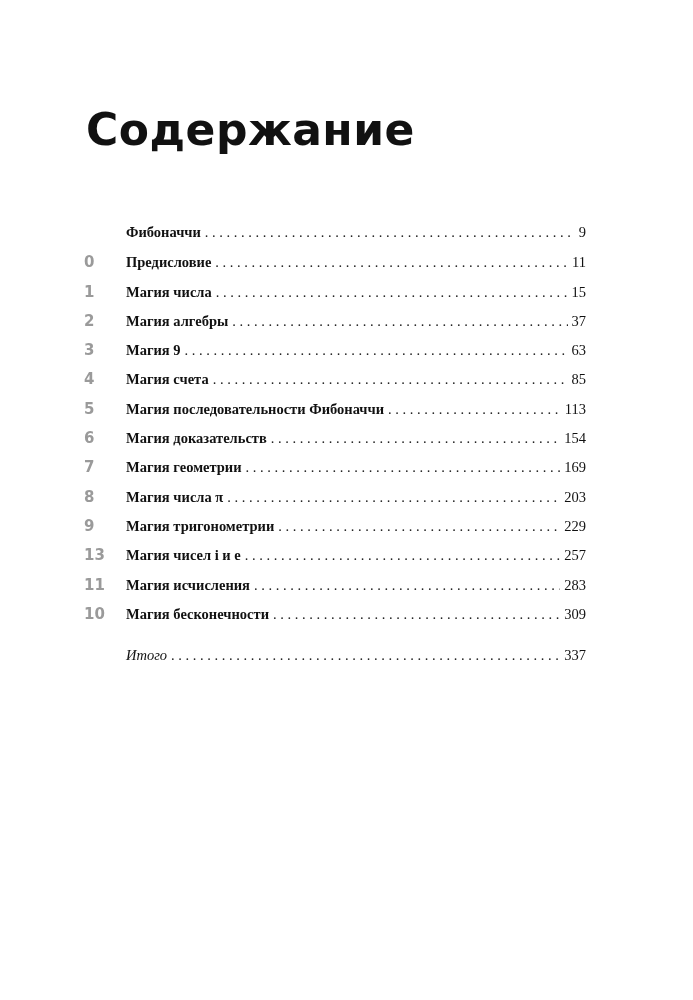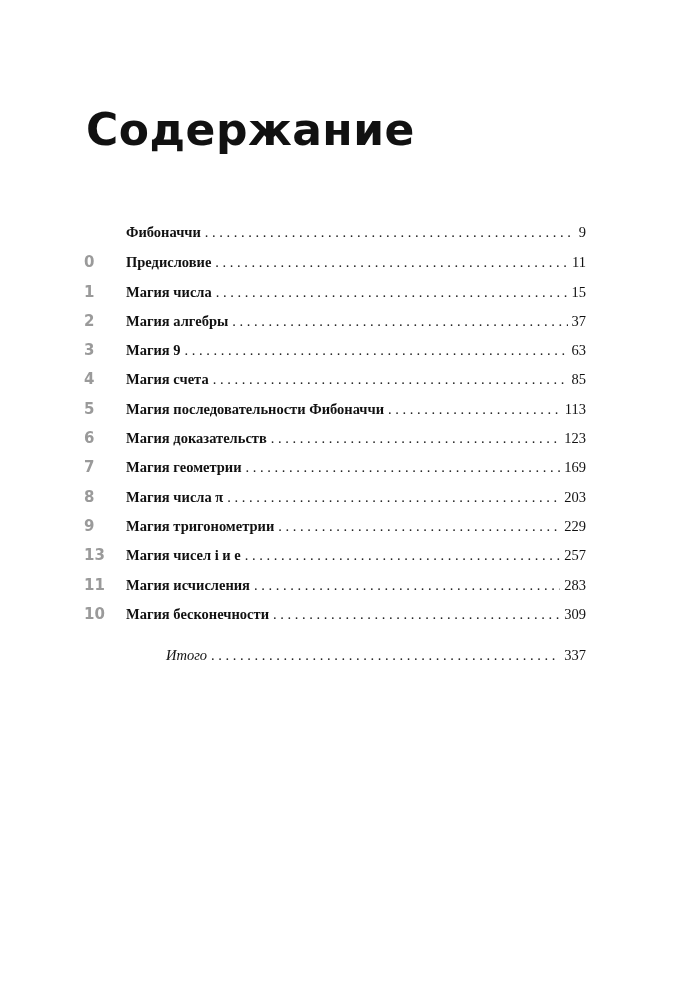--- a/index.html
+++ b/index.html
@@ -13,21 +13,21 @@
     .row {
       display: flex; align-items: baseline; height: 29.3px;
       font-family: "Liberation Serif", serif; font-size: 14.5px; color: #111;
     }
     .num {
       width: 42px; flex: none;
       font-family: "DejaVu Sans", sans-serif; font-weight: bold;
       font-size: 15px; color: #9a9a9a;
     }
     .title { font-weight: bold; white-space: nowrap; }
-    .title.it { font-weight: normal; font-style: italic; margin-left: 40px; }
+    .title.it { font-weight: normal; font-style: italic; }
     .leader {
       flex: 1; overflow: hidden; white-space: nowrap; margin: 0 4px;
       letter-spacing: 2.8px; color: #222;
     }
     .leader::before { content: ". . . . . . . . . . . . . . . . . . . . . . . . . . . . . . . . . . . . . . . . . . . . . . . . . . . . . . . . . . . . . . . . . . . . . . . . ."; letter-spacing: 0; word-spacing: 0; }
     .page { flex: none; text-align: right; }
     .gap { height: 13px; }
   </style>
 </head>
 <body>
@@ -74,21 +74,21 @@
   <div class="row">
       <span class="num">5</span>
       <span class="title">Магия последовательности Фибоначчи</span>
       <span class="leader"></span>
       <span class="page">113</span>
     </div>
   <div class="row">
       <span class="num">6</span>
       <span class="title">Магия доказательств</span>
       <span class="leader"></span>
-      <span class="page">123</span>
+      <span class="page">154</span>
     </div>
   <div class="row">
       <span class="num">7</span>
       <span class="title">Магия геометрии</span>
       <span class="leader"></span>
       <span class="page">169</span>
     </div>
   <div class="row">
       <span class="num">8</span>
       <span class="title">Магия числа π</span>

